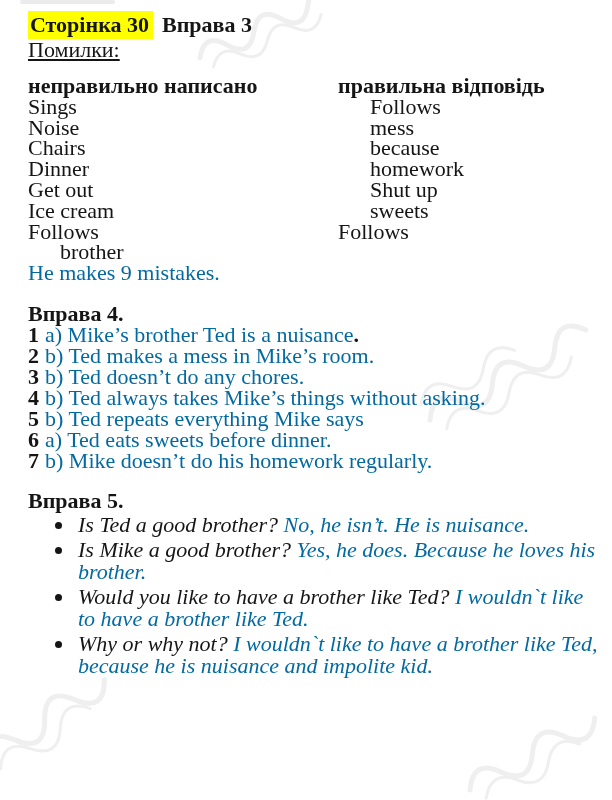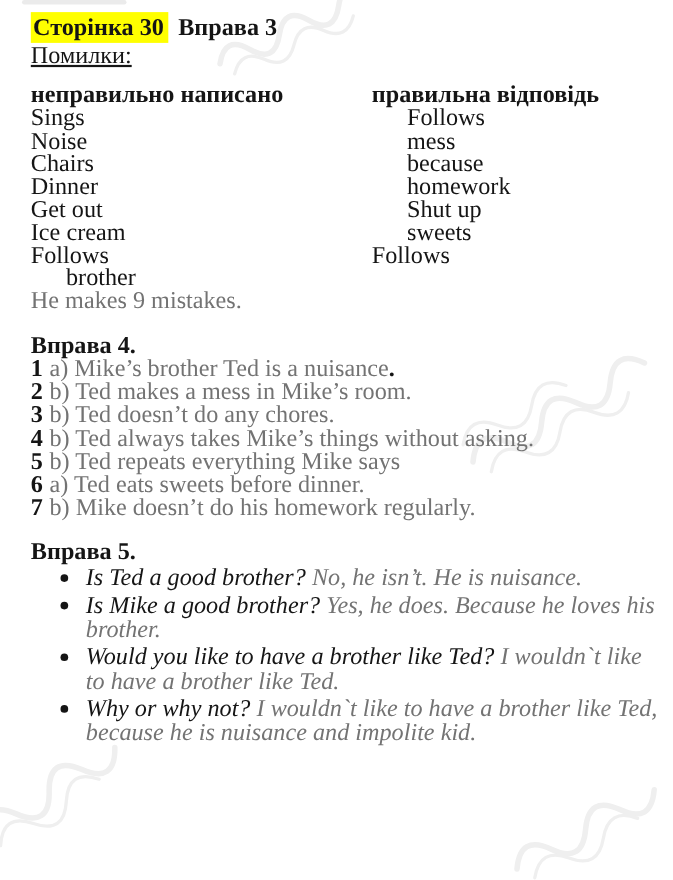--- a/index.html
+++ b/index.html
@@ -7,21 +7,21 @@
     position: relative;
     width: 612px;
     height: 800px;
     background: #ffffff;
     font-family: "Liberation Serif", serif;
     font-size: 22px;
     color: #151515;
     overflow: hidden;
   }
   .content { position: absolute; left: 28px; top: 12px; width: 575px; }
-  .blue { color: #737373; }
+  .blue { color: #0369a1; }
   .heading-line { line-height: 26px; margin-bottom: 1px; white-space: nowrap; }
   .hl { background: #ffff00; padding: 1px 4px 2px 2px; font-weight: bold; }
   .ex-label { font-weight: bold; margin-left: 9px; }
   .mistakes-label { text-decoration: underline; line-height: 21px; }
   .mtable { display: grid; grid-template-columns: 310px 1fr; line-height: 20.8px; }
   .th { font-weight: bold; margin-top: 16px; }
   .val-right { padding-left: 32px; }
   .summary { line-height: 20.8px; }
   .section-title { font-weight: bold; margin-top: 19px; line-height: 21px; }
   .item { line-height: 21px; }

